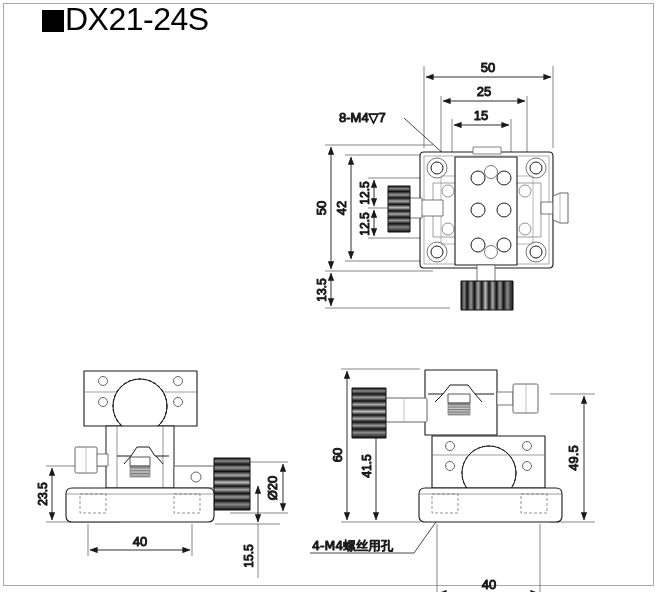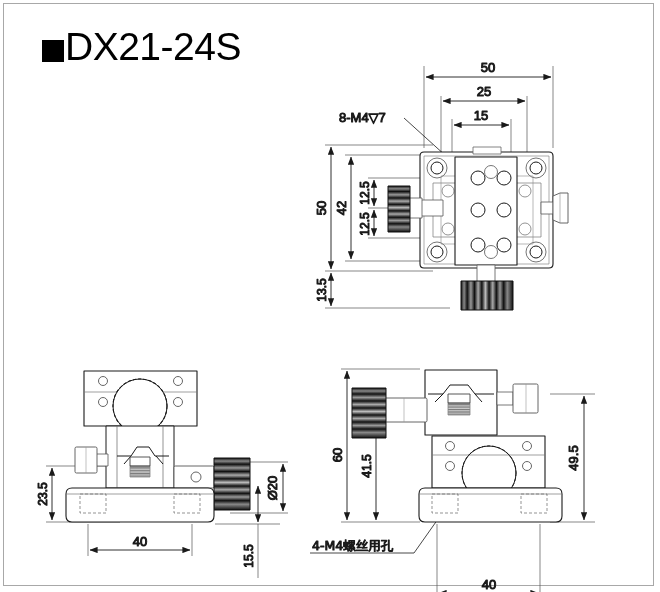--- a/index.html
+++ b/index.html
@@ -10,22 +10,22 @@
     overflow:hidden;
     position:relative;
   }
   #frame{
     position:absolute;left:3px;top:3px;width:651px;height:583px;
     border:1px solid #a8a8a8;
     background:#fff;
     box-sizing:border-box;
   }
   #title{
-    position:absolute;left:18px;top:28px;
-    font-size:39px;letter-spacing:-0.5px;
+    position:absolute;left:18px;top:0;
+    font-size:32px;letter-spacing:-0.5px;
     white-space:nowrap;
     line-height:38px;
     padding-left:24px;
   }
   #title .sq{
     display:inline-block;width:22px;height:22px;background:#000;
     vertical-align:-2px;margin-right:1px;
   }
   svg{position:absolute;left:0;top:0;}
   .dimtxt{font-family:"Liberation Sans","DejaVu Sans",sans-serif;font-size:13px;fill:#1a1a1a;}

